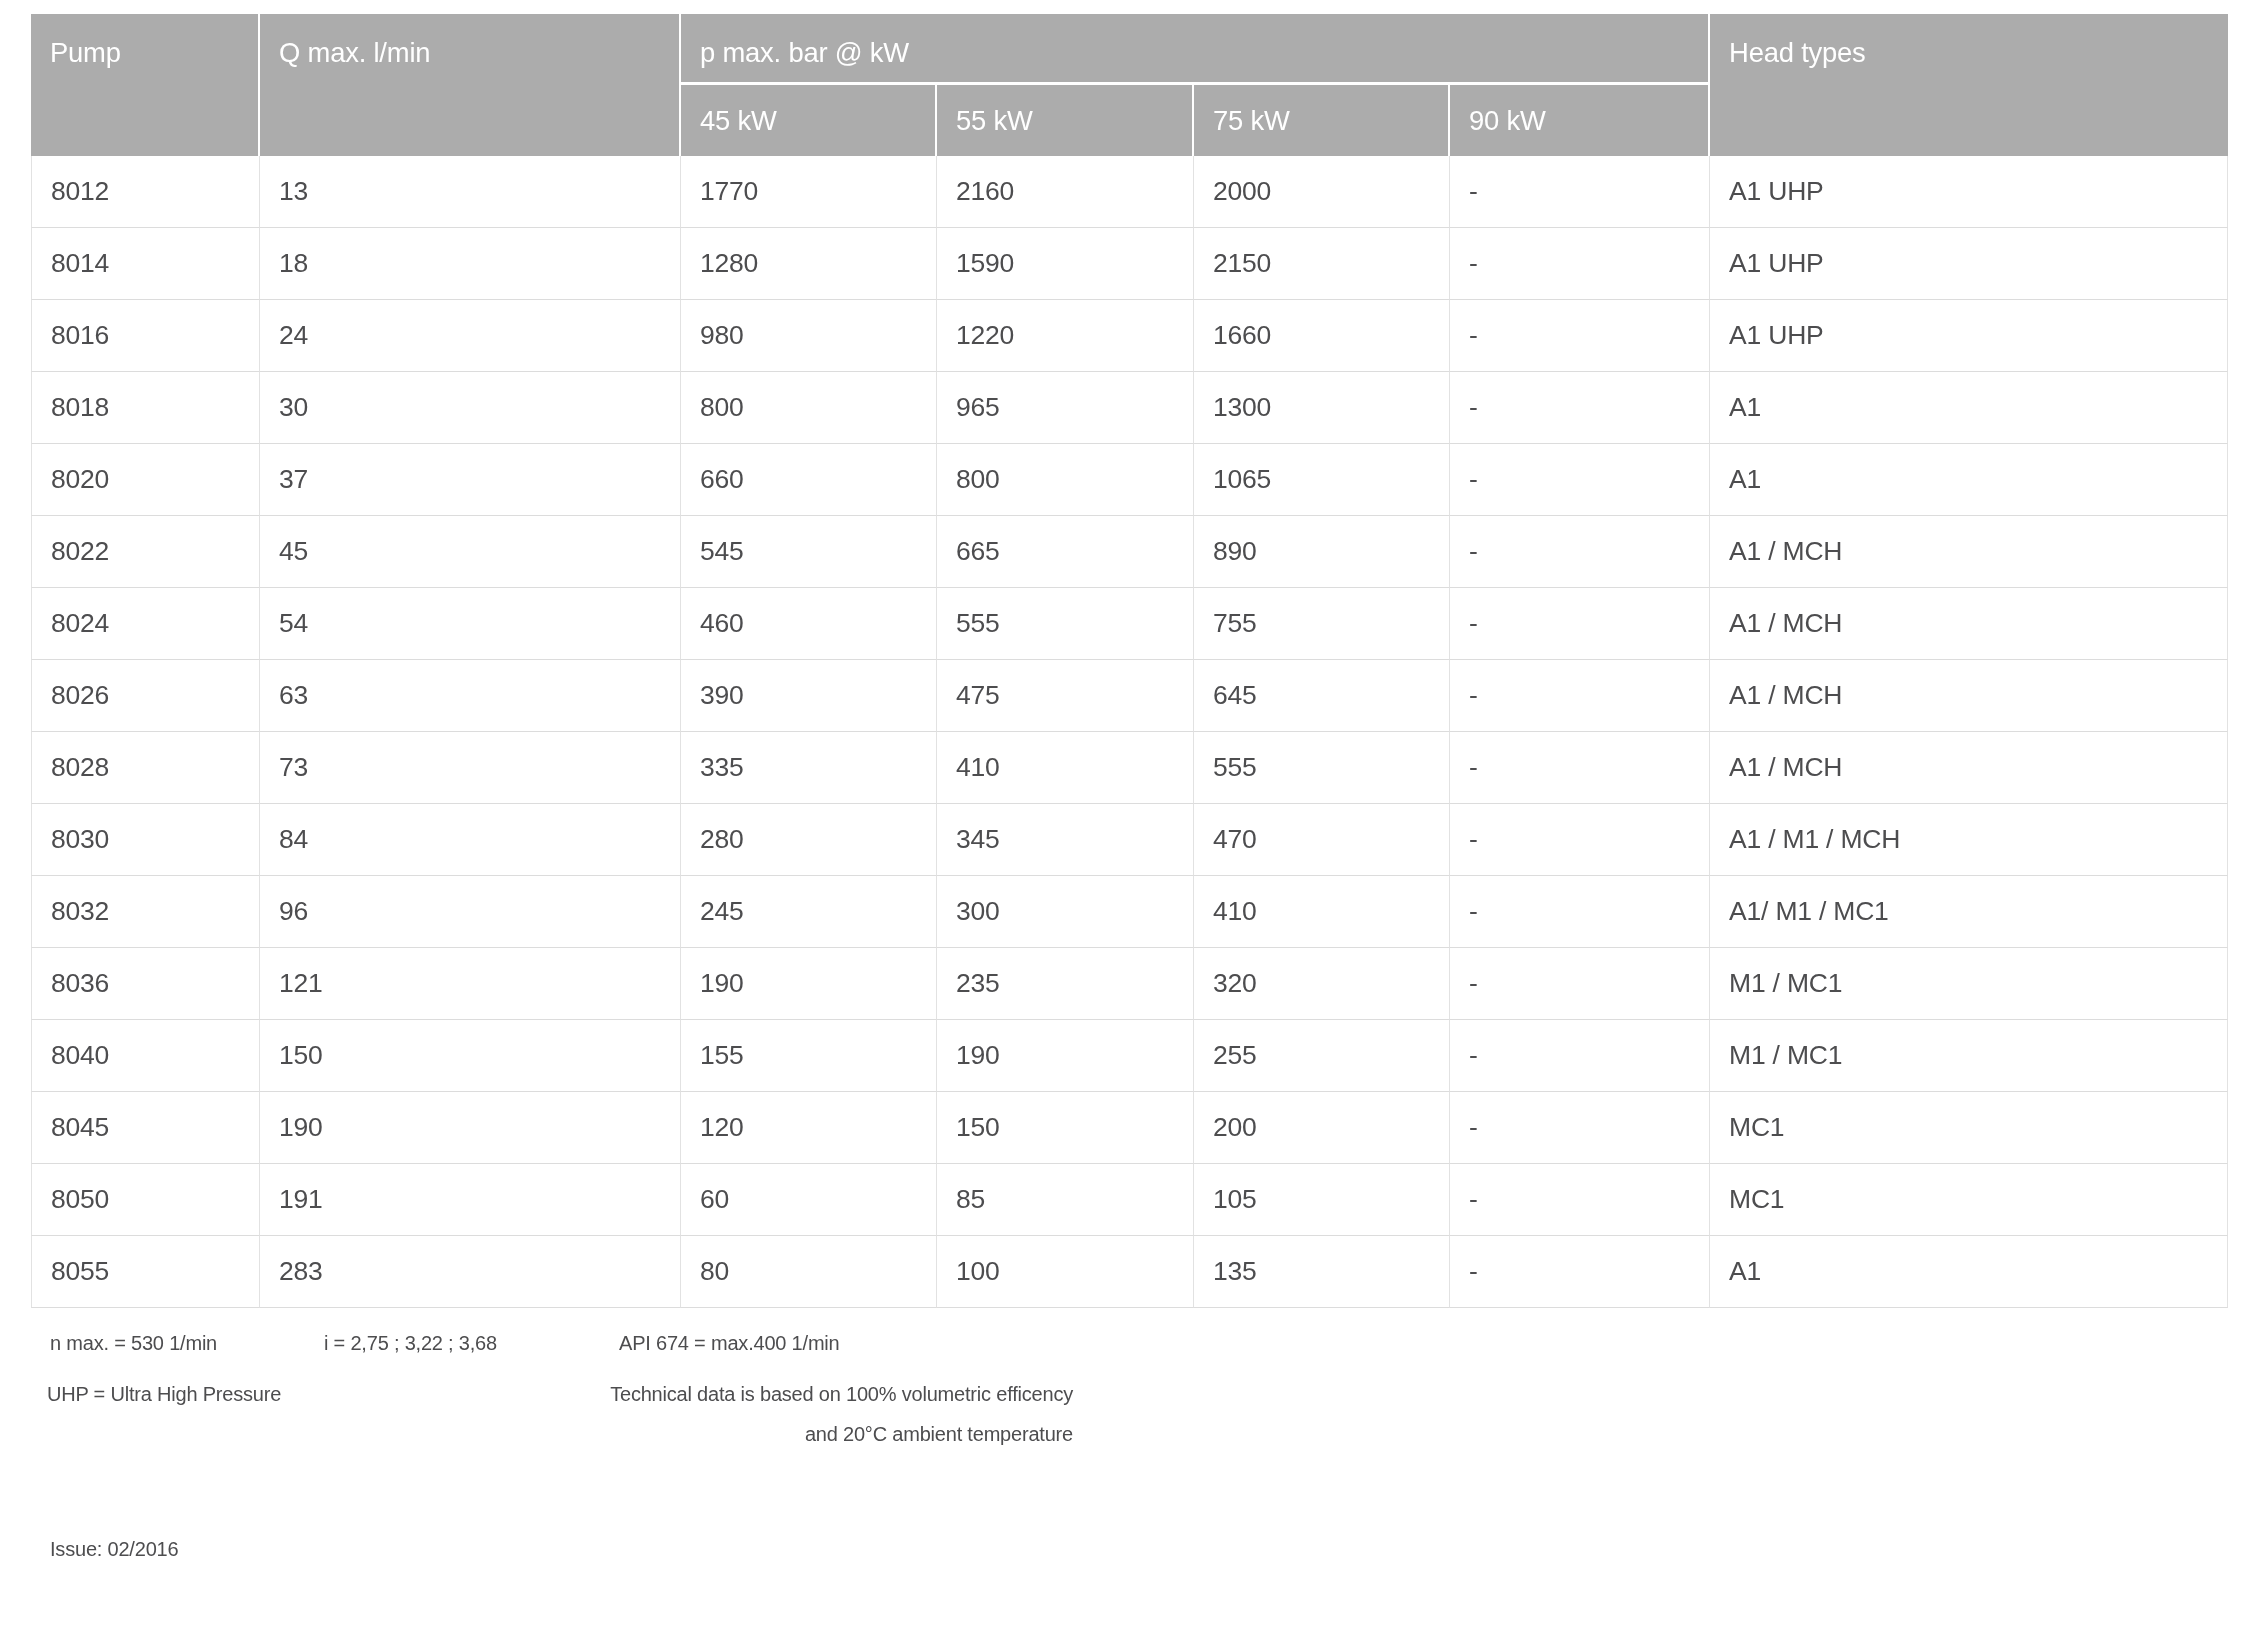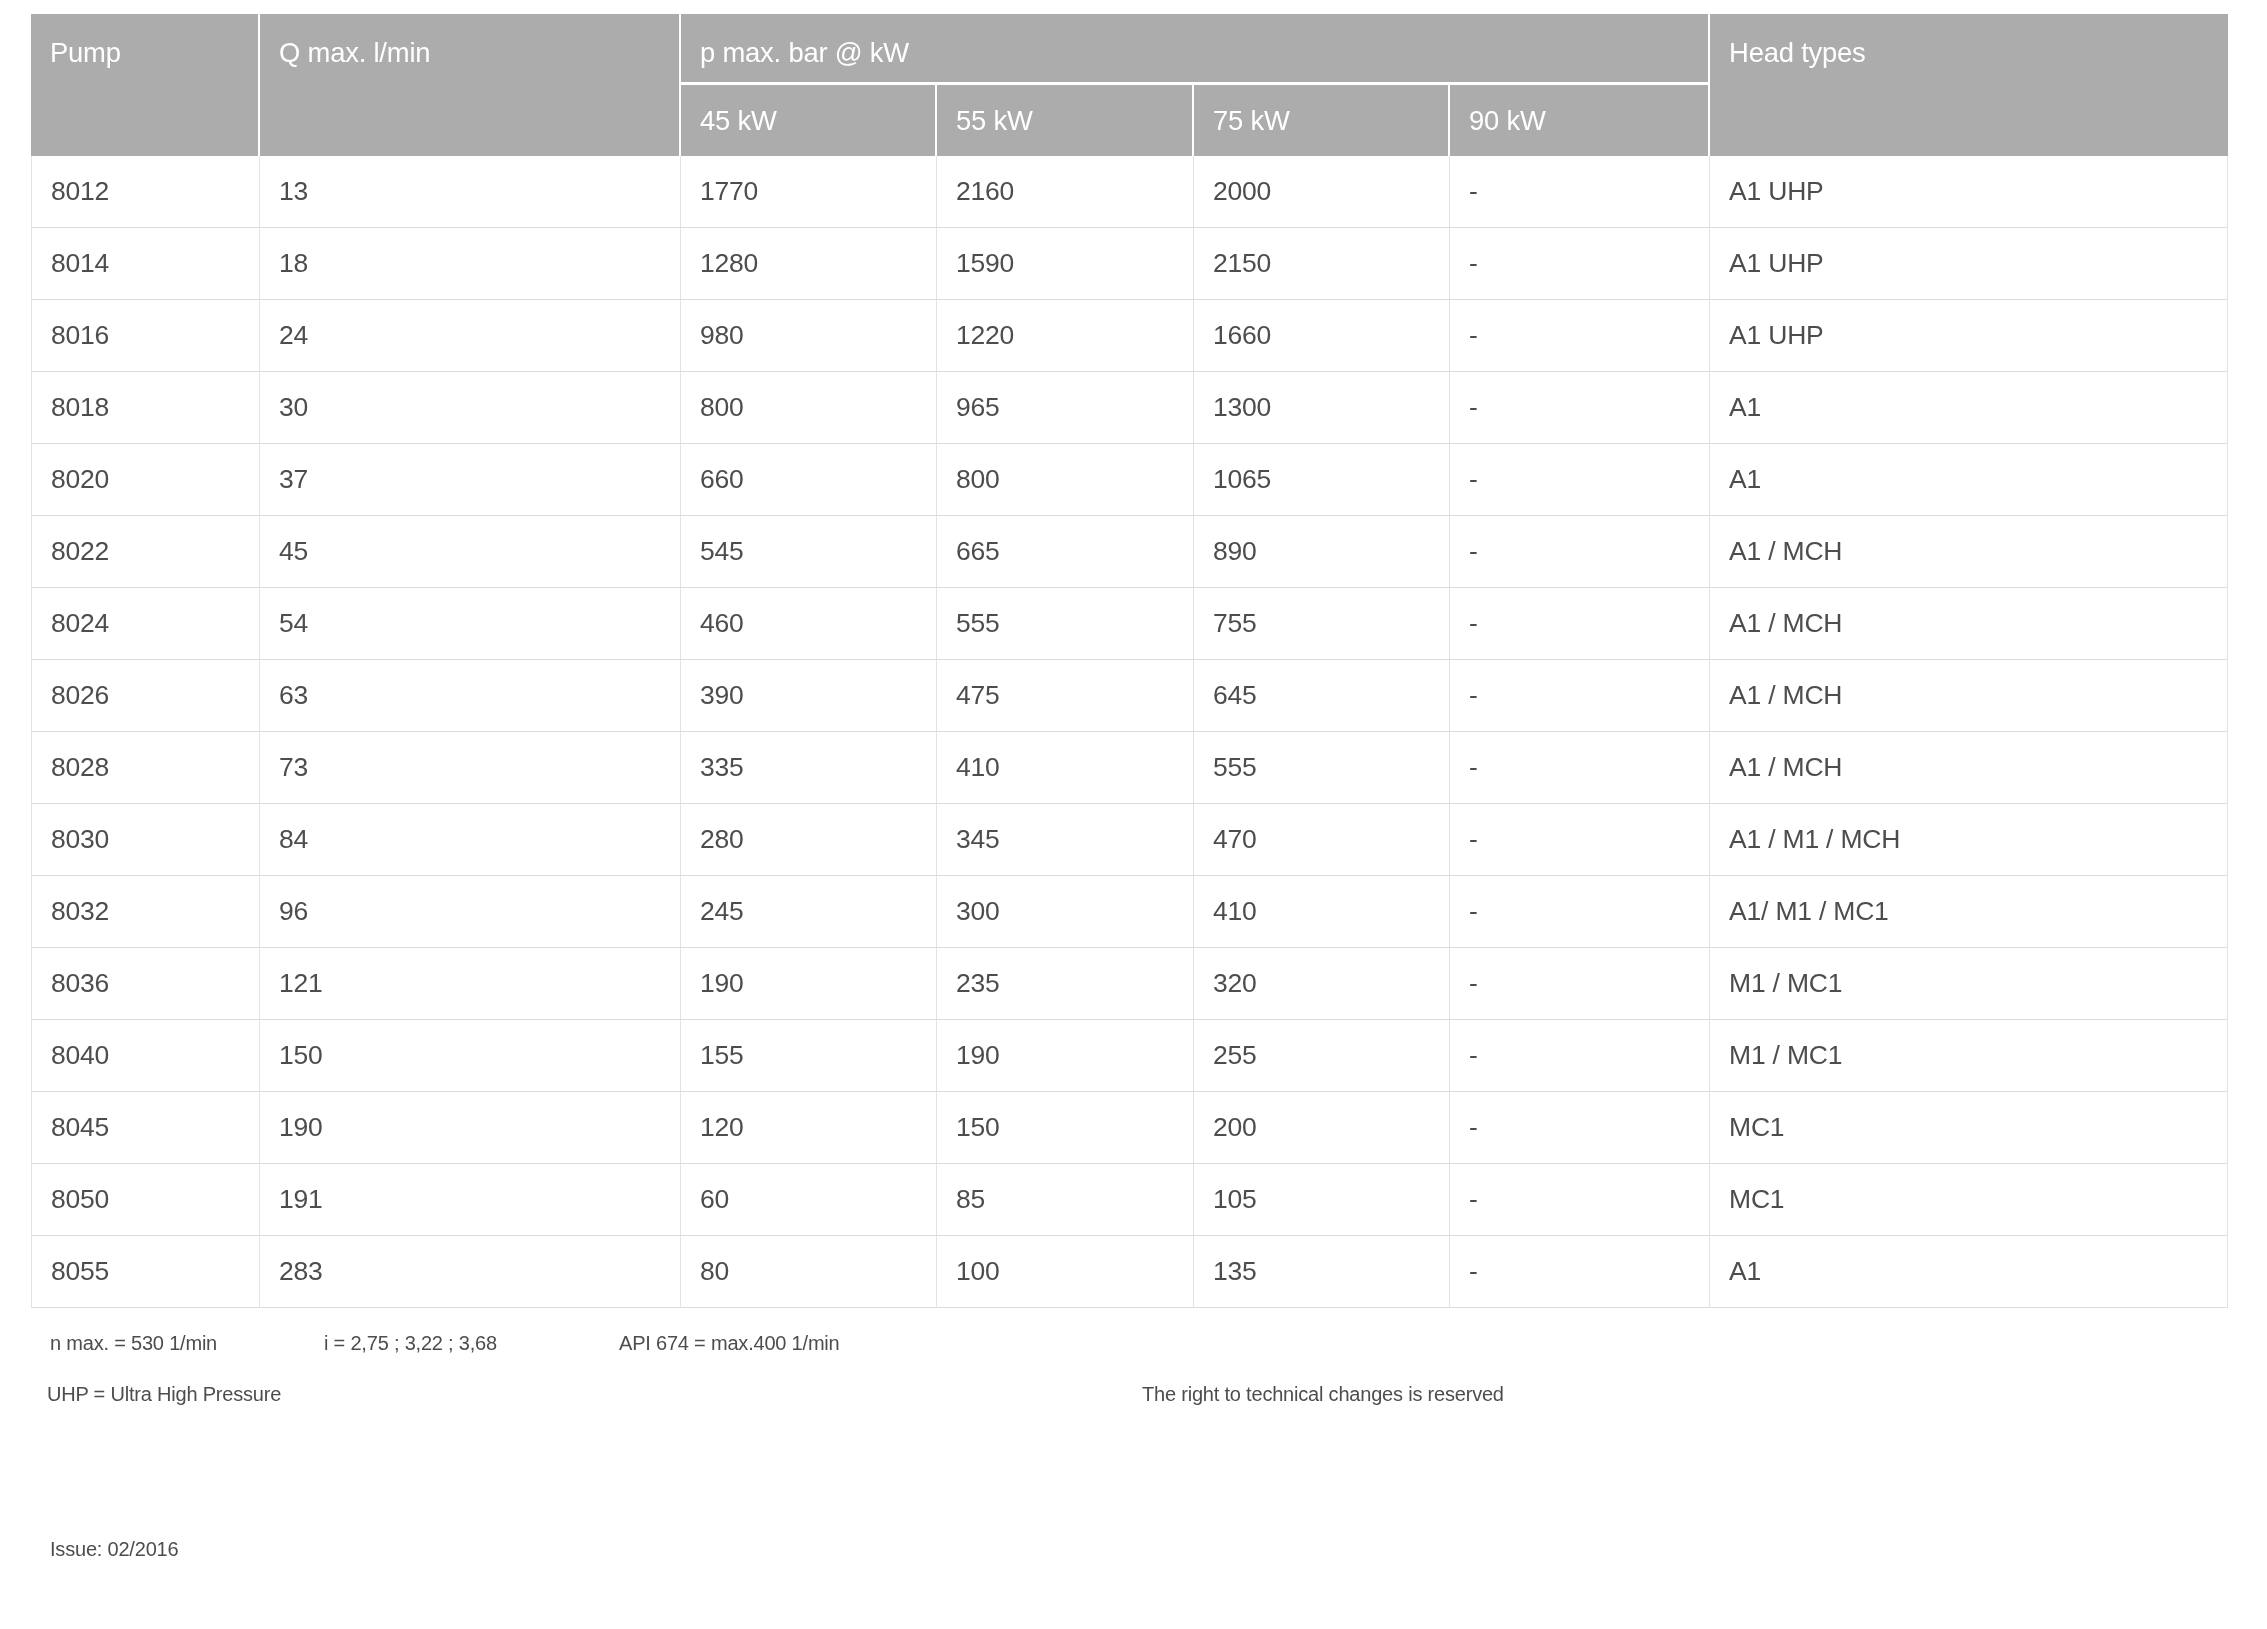--- a/index.html
+++ b/index.html
@@ -241,17 +241,17 @@
       </tbody>
   </table>
 
   <div class="abs" id="note-line">
     <span class="note-seg" id="note-nmax">n max. = 530 1/min</span>
     <span class="note-seg" id="note-ratio">i = 2,75 ; 3,22 ; 3,68</span>
     <span class="note-seg" id="note-api">API 674 = max.400 1/min</span>
   </div>
 
   <div class="abs" id="footer-uhp">UHP = Ultra High Pressure</div>
-  <div class="abs" id="footer-rights">The right to technical changes is reserved</div>
+  <div class="abs" id="footer-tech">Technical data is based on 100% volumetric efficency and 20°C ambient temperature</div>
   <div class="abs" id="footer-issue">Issue: 02/2016</div>
 
 </div>
 
 
 </body></html>

